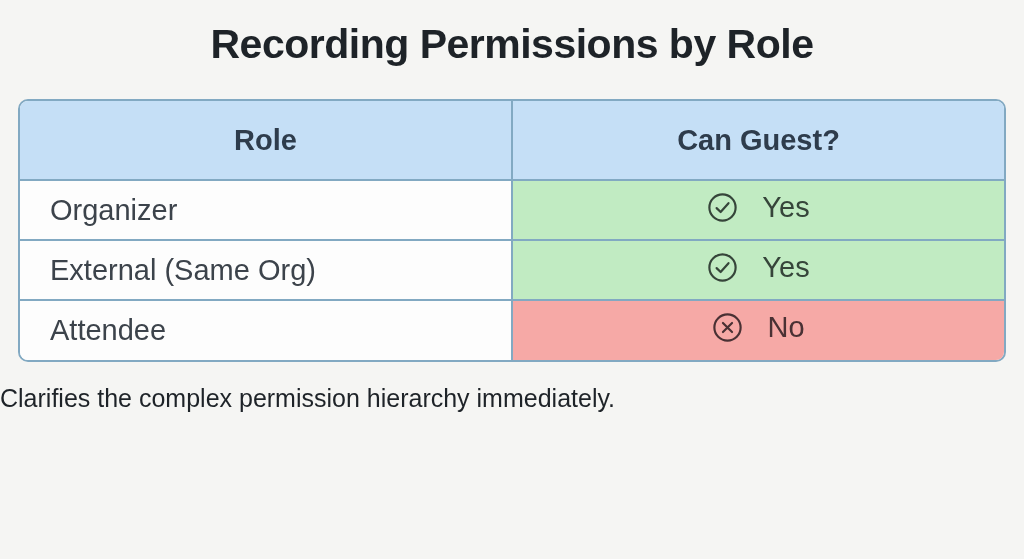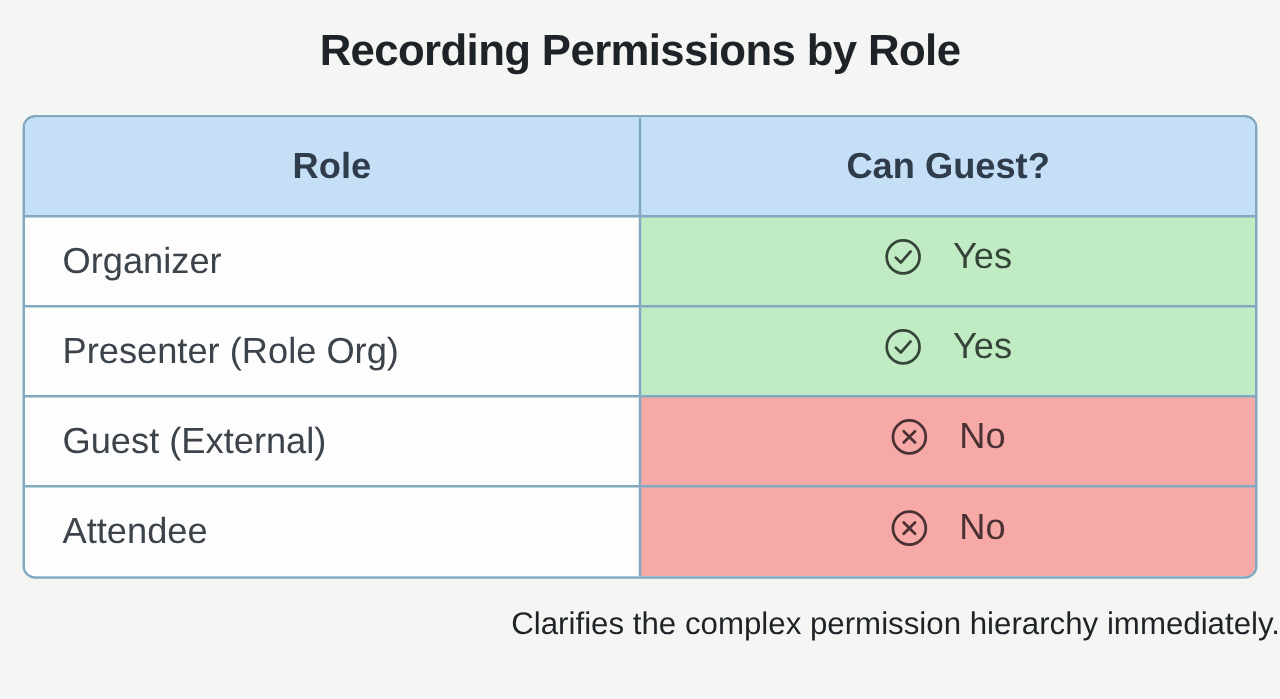--- a/index.html
+++ b/index.html
@@ -6,21 +6,21 @@
   html, body {
     width: 1024px; height: 559px;
     overflow: hidden;
     background: var(--page-bg, #f5f5f3);
     font-family: "Liberation Sans", "DejaVu Sans", sans-serif;
   }
   .stage { width: 1024px; height: 559px; }
   h1.title {
     margin-top: 21px;
     text-align: center;
-    font-size: 35px;
+    font-size: 41px;
     font-weight: bold;
     letter-spacing: -0.5px;
     color: #1e2328;
   }
   .table-wrap {
     margin: 31px 18px 0 18px;
     border: 2px solid var(--border, #82a9c2);
     border-radius: 10px;
     overflow: hidden;
     background: #fdfdfd;
@@ -42,41 +42,41 @@
   table.perm-table th {
     height: 79px;
     width: 50%;
     background: var(--header-bg, #c5dff6);
     color: #2e3c4c;
     font-size: 29px;
     font-weight: bold;
     text-align: center;
   }
   table.perm-table td {
-    height: 72px;
+    height: 60px;
     font-size: 29px;
   }
   td.role-cell {
     background: #fdfdfd;
     color: #3c434b;
     padding-left: 30px;
     text-align: left;
   }
   td.status-cell { text-align: center; }
   td.status-yes { background: var(--yes-bg, #c1ebc2); color: var(--yes-fg, #36453a); }
   td.status-no  { background: var(--no-bg, #f6a9a6);  color: var(--no-fg, #4a3134); }
   .status-inner {
     display: inline-flex;
     align-items: center;
     gap: 24px;
   }
   .status-icon { width: 31px; height: 31px; display: block; }
   p.caption {
     margin-top: 22px;
-    text-align: right;
+    text-align: left;
     font-size: 25px;
     color: #1e2328;
   }
 </style>
 </head>
 <body>
 
 <div class="stage">
   <h1 class="title">Recording Permissions by Role</h1>
 
@@ -93,37 +93,27 @@
             <td class="role-cell">Organizer</td>
             <td class="status-cell status-yes"><span class="status-inner">
                 <svg viewBox="0 0 30 30" class="status-icon">
                   <circle cx="15" cy="15" r="12.7" fill="none" stroke="currentColor" stroke-width="2.1"></circle>
                   <path fill="none" stroke="currentColor" stroke-width="2.1" stroke-linecap="round" stroke-linejoin="round" d="M9.3 15.6 L13.2 19.4 L20.8 10.8"></path>
                 </svg>
                 <span>Yes</span>
               </span></td>
           </tr>
           <tr>
-            <td class="role-cell">Presenter (Role Org)</td>
+            <td class="role-cell">External (Same Org)</td>
             <td class="status-cell status-yes"><span class="status-inner">
                 <svg viewBox="0 0 30 30" class="status-icon">
                   <circle cx="15" cy="15" r="12.7" fill="none" stroke="currentColor" stroke-width="2.1"></circle>
                   <path fill="none" stroke="currentColor" stroke-width="2.1" stroke-linecap="round" stroke-linejoin="round" d="M9.3 15.6 L13.2 19.4 L20.8 10.8"></path>
                 </svg>
                 <span>Yes</span>
-              </span></td>
-          </tr>
-          <tr>
-            <td class="role-cell">Guest (External)</td>
-            <td class="status-cell status-no"><span class="status-inner">
-                <svg viewBox="0 0 30 30" class="status-icon">
-                  <circle cx="15" cy="15" r="12.7" fill="none" stroke="currentColor" stroke-width="2.1"></circle>
-                  <path fill="none" stroke="currentColor" stroke-width="2.1" stroke-linecap="round" stroke-linejoin="round" d="M10.6 10.6 L19.4 19.4 M19.4 10.6 L10.6 19.4"></path>
-                </svg>
-                <span>No</span>
               </span></td>
           </tr>
           <tr>
             <td class="role-cell">Attendee</td>
             <td class="status-cell status-no"><span class="status-inner">
                 <svg viewBox="0 0 30 30" class="status-icon">
                   <circle cx="15" cy="15" r="12.7" fill="none" stroke="currentColor" stroke-width="2.1"></circle>
                   <path fill="none" stroke="currentColor" stroke-width="2.1" stroke-linecap="round" stroke-linejoin="round" d="M10.6 10.6 L19.4 19.4 M19.4 10.6 L10.6 19.4"></path>
                 </svg>
                 <span>No</span>

